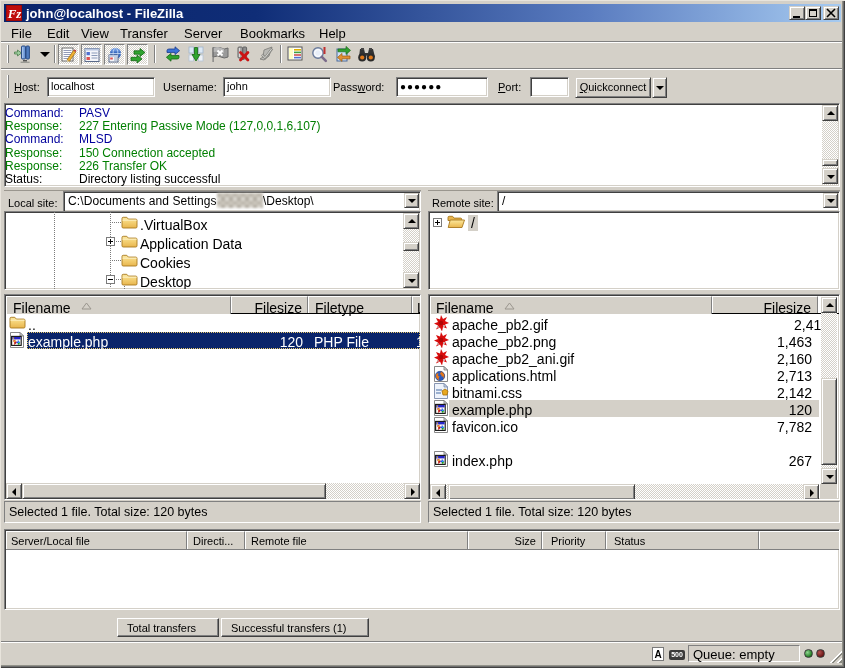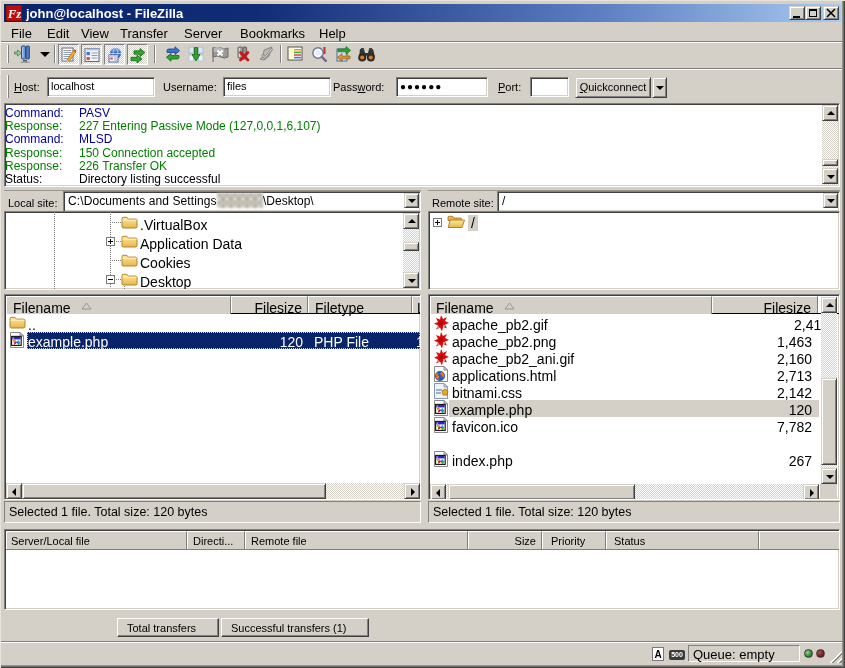--- a/index.html
+++ b/index.html
@@ -245,21 +245,21 @@
   </svg>
 </div>
 <div class="abs" style="left:0;top:68px;width:845px;height:1px;background:#808080"></div>
 <div class="abs" style="left:0;top:69px;width:845px;height:1px;background:#fff"></div>
 
 <div class="abs" id="qc" style="left:0;top:70px;width:845px;height:33px">
   <div class="abs" style="left:7px;top:5px;width:2px;height:23px;border-left:1px solid #fff;border-right:1px solid #808080"></div>
   <div class="abs" style="left:14px;top:11px"><u>H</u>ost:</div>
   <div class="abs s2" style="left:47px;top:7px;width:108px;height:20px;padding:2px 0 0 3px">localhost</div>
   <div class="abs" style="left:163px;top:11px">Username:</div>
-  <div class="abs s2" style="left:223px;top:7px;width:108px;height:20px;padding:2px 0 0 3px">files</div>
+  <div class="abs s2" style="left:223px;top:7px;width:108px;height:20px;padding:2px 0 0 3px">john</div>
   <div class="abs" style="left:333px;top:11px">Pass<u>w</u>ord:</div>
   <div class="abs s2" style="left:396px;top:7px;width:92px;height:20px;padding:0 0 0 3px;font-size:10px;letter-spacing:1px;line-height:18px">●●●●●●</div>
   <div class="abs" style="left:498px;top:11px"><u>P</u>ort:</div>
   <div class="abs s2" style="left:530px;top:7px;width:39px;height:20px"></div>
   <div class="abs r2" style="left:575px;top:7px;width:76px;height:21px;text-align:center;padding-top:3px"><u>Q</u>uickconnect</div>
   <div class="abs r2" style="left:652px;top:7px;width:15px;height:21px">
         <div class="abs adn" style="left:3px;top:8px"></div>
       </div>
 </div>
 

